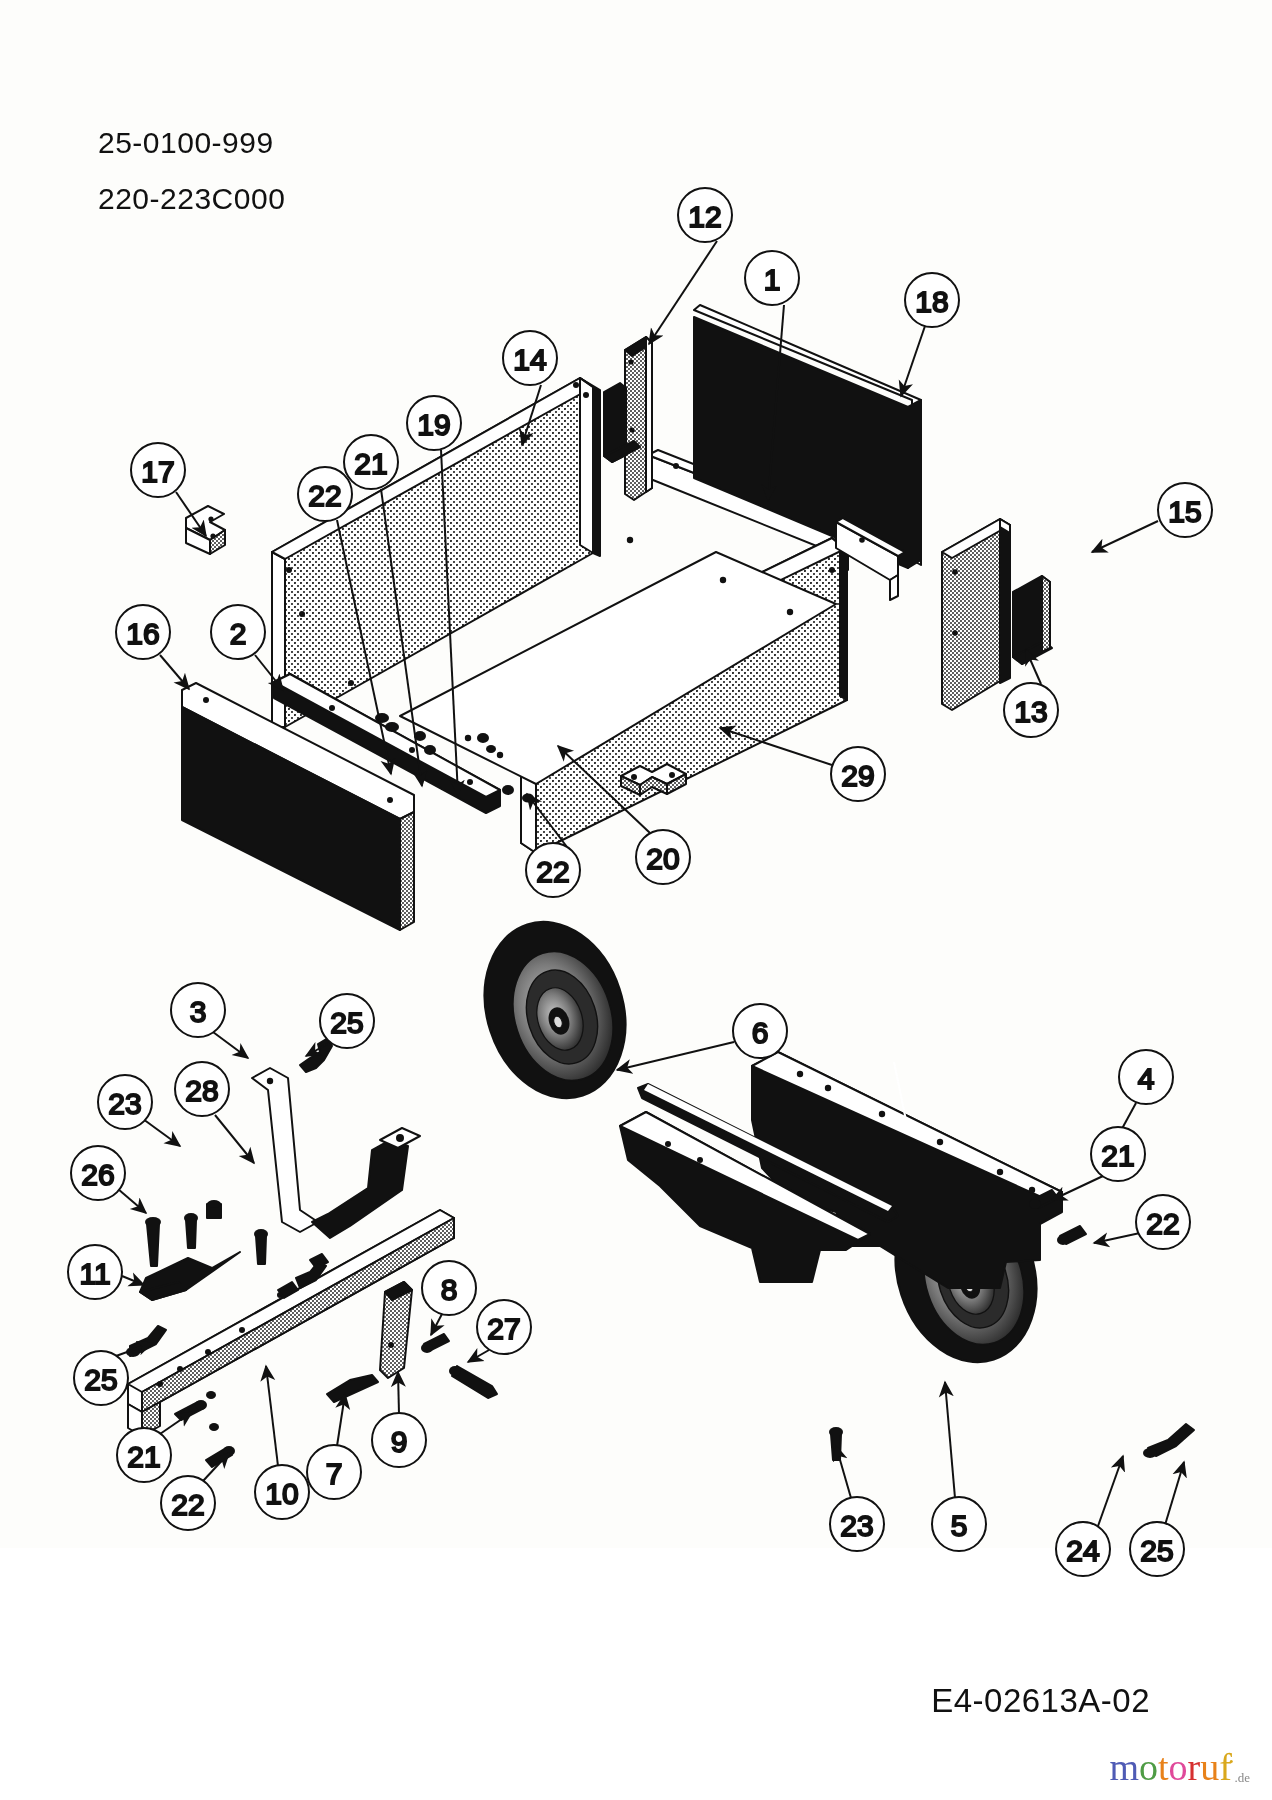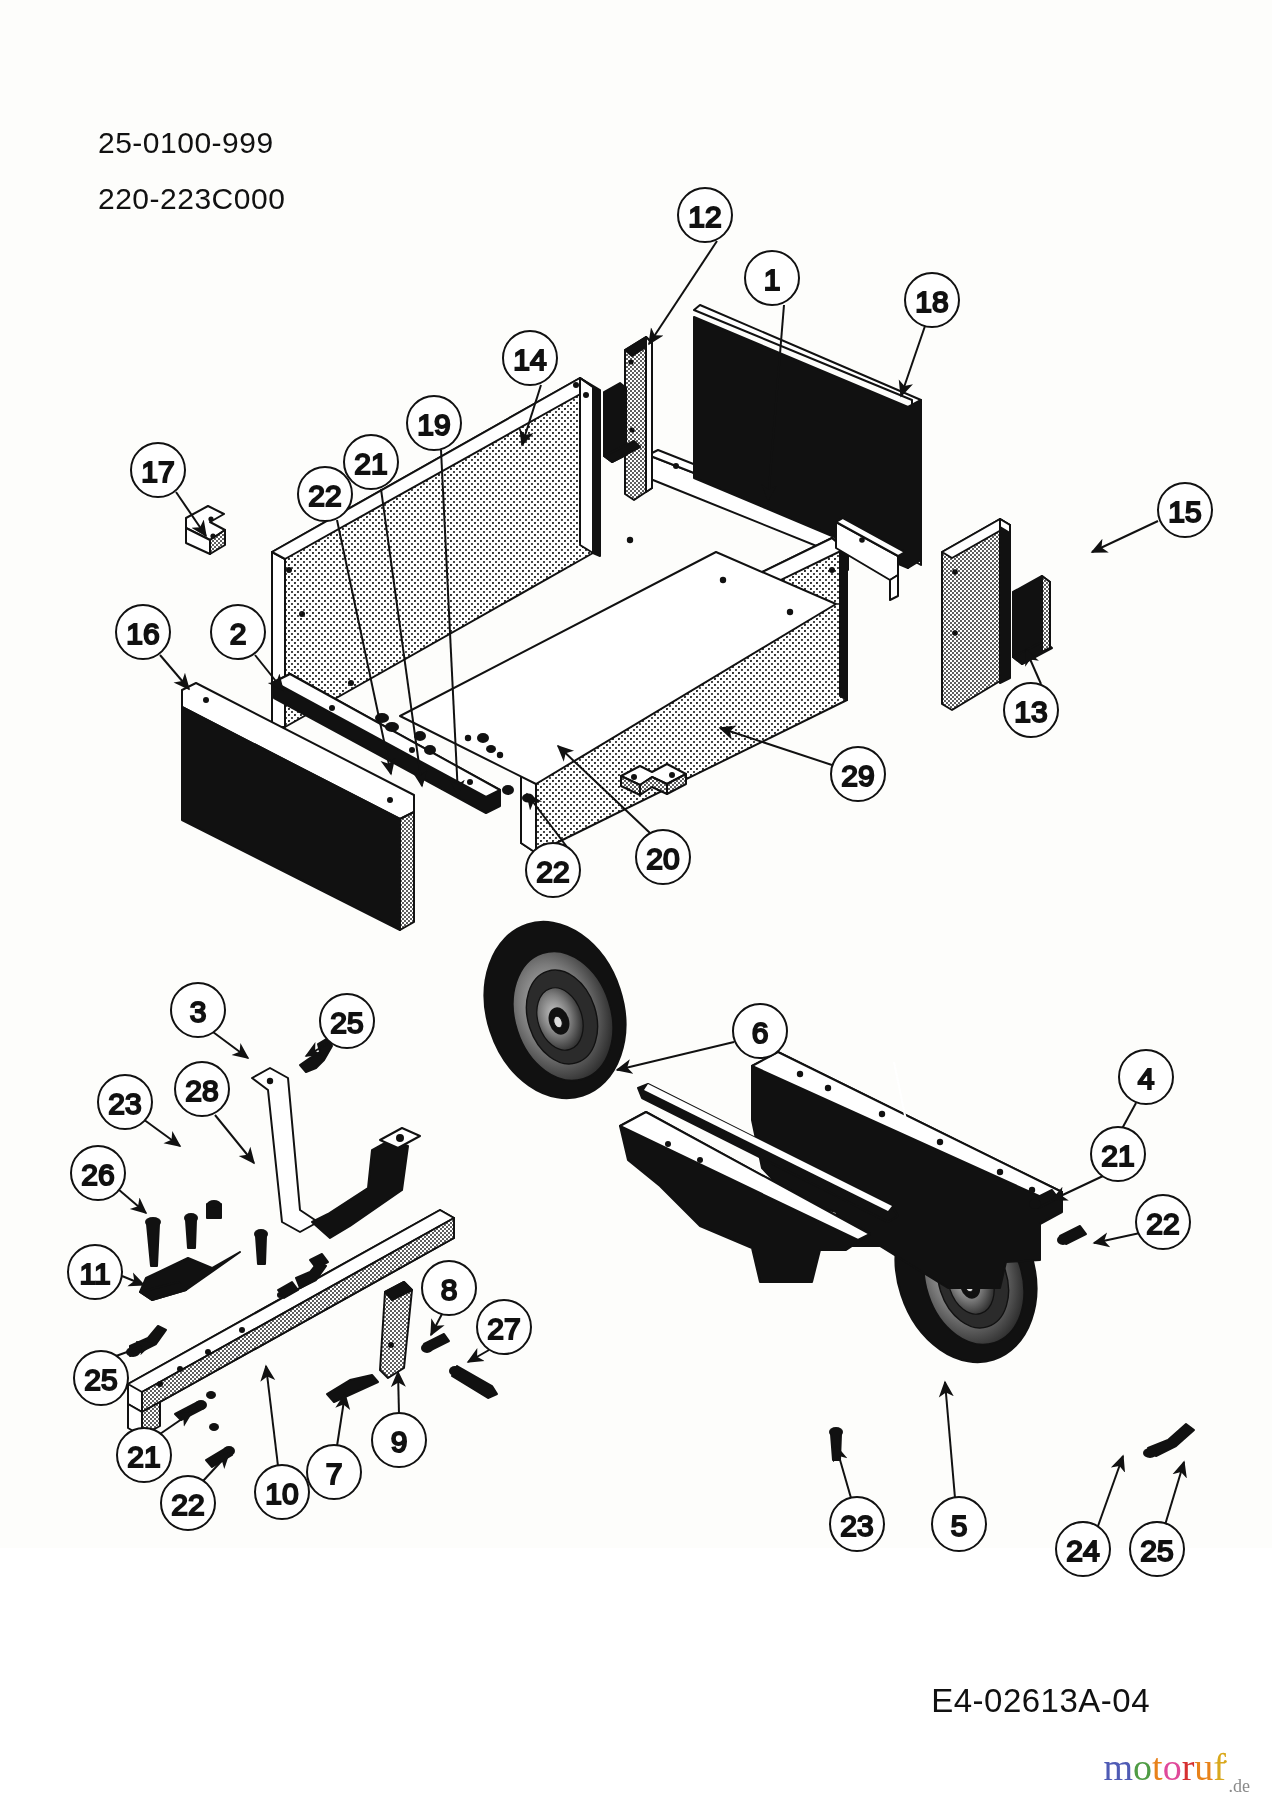--- a/index.html
+++ b/index.html
@@ -53,25 +53,25 @@
     white-space: nowrap;
   }
   .logo span { display: inline-block; }
   .logo .dot-accent {
     font-size: 13px;
     vertical-align: super;
     position: relative;
     left: -3px;
   }
   .logo .tld {
-    font-size: 18px;
+    font-size: 13px;
     color: #8a8a8a;
     position: relative;
     left: -2px;
-    top: 12px;
+    top: 2px;
   }
   svg.figure {
     position: absolute;
     left: 0;
     top: 0;
     width: 1272px;
     height: 1800px;
   }
   text.balloon-num {
     font-family: "Liberation Sans", sans-serif;
@@ -597,19 +597,19 @@
             <text class="balloon-num" x="1083" y="1550">24</text>
           </g>
         <g>
             <circle cx="1157" cy="1549" r="27"></circle>
             <text class="balloon-num" x="1157" y="1550">25</text>
           </g>
       </g>
     </g>
   </svg>
 
-  <div class="doc-code">E4-02613A-04</div>
+  <div class="doc-code">E4-02613A-02</div>
 
   <div class="logo">
     <span style="color: rgb(79, 91, 181);">m</span><span style="color: rgb(79, 156, 69);">o</span><span style="color: rgb(232, 130, 26);">t</span><span style="color: rgb(224, 73, 154);">o</span><span style="color: rgb(214, 48, 48);">r</span><span style="color: rgb(232, 130, 26);">u</span><span style="color: rgb(217, 168, 28);">f</span><span class="dot-accent" style="color: rgb(217, 168, 28);">•</span><span class="tld" style="color: rgb(138, 138, 138);">.de</span>
   </div>
 
 </div>
 
 </body></html>

